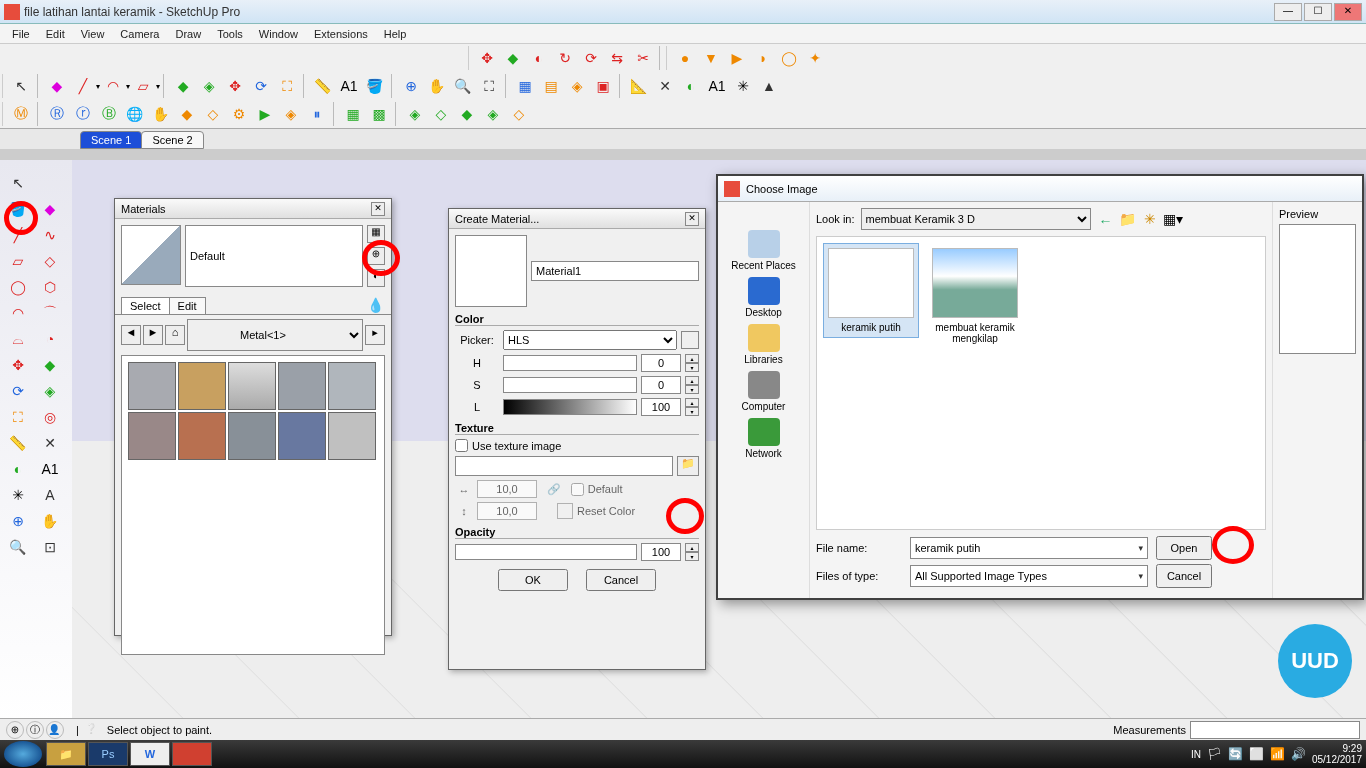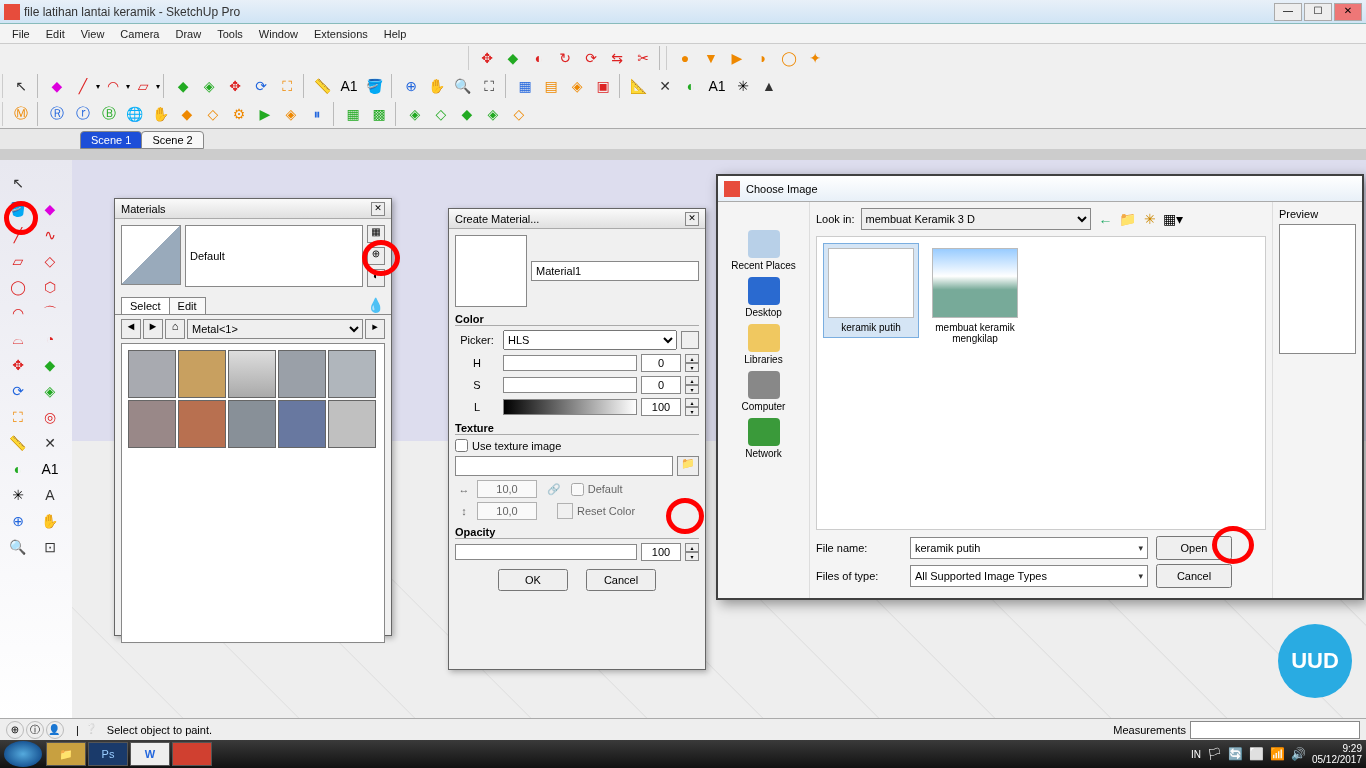--- a/index.html
+++ b/index.html
@@ -47,21 +47,21 @@
 .mat-swatch { width: 60px; height: 60px; border: 1px solid #888; background: linear-gradient(135deg, #fff 50%, #99aabb 50%); }
 .mat-name-input { flex: 1; height: 20px; border: 1px solid #888; padding: 0 4px; font-size: 11px; background: #fff; }
 .mat-side-btns { display: flex; flex-direction: column; gap: 4px; }
 .mat-side-btn { width: 18px; height: 18px; border: 1px solid #888; background: #eee; font-size: 10px; text-align: center; }
 .mat-tabs { display: flex; border-bottom: 1px solid #888; padding: 0 6px; margin-top: 4px; }
 .mat-tab { padding: 2px 8px; border: 1px solid #888; border-bottom: none; background: #f8f8f8; font-size: 11px; margin-right: -1px; }
 .mat-tab.active { background: #fff; }
 .mat-eyedrop { margin-left: auto; font-size: 14px; }
 .mat-nav { display: flex; align-items: center; padding: 4px 6px; gap: 2px; }
 .mat-nav-btn { width: 20px; height: 20px; border: 1px solid #888; background: #eee; font-size: 11px; text-align: center; }
-.mat-nav select { flex: 1; height: 20px; border: 1px solid #888; font-size: 11px; }
+.mat-nav select { flex: 1; height: 32px; border: 1px solid #888; font-size: 11px; padding-left: 48px; }
 .mat-grid { padding: 6px; display: flex; flex-wrap: wrap; gap: 2px; background: #fff; border: 1px solid #888; margin: 0 6px; height: 300px; align-content: flex-start; }
 .mat-thumb { width: 48px; height: 48px; border: 1px solid #666; }
 
 
 .create-panel { position: absolute; left: 448px; top: 208px; width: 258px; height: 462px; background: #f0f0f0; border: 1px solid #666; box-shadow: 2px 2px 6px rgba(0,0,0,0.3); }
 .create-body { padding: 6px; }
 .create-row { display: flex; align-items: center; gap: 4px; margin-bottom: 4px; }
 .create-swatch { width: 72px; height: 72px; background: #fff; border: 1px solid #888; }
 .create-input { flex: 1; height: 20px; border: 1px solid #888; padding: 0 4px; font-size: 11px; }
 .section-head { font-weight: bold; font-size: 11px; border-bottom: 1px solid #aaa; margin: 6px 0 4px; }
@@ -87,21 +87,21 @@
 .lookin-row select { flex: 1; height: 22px; font-size: 11px; border: 1px solid #888; max-width: 230px; }
 .nav-icons span { margin: 0 2px; font-size: 14px; }
 .file-area { flex: 1; border: 1px solid #ccc; background: #fff; padding: 6px; display: flex; gap: 8px; align-items: flex-start; }
 .file-item { width: 96px; text-align: center; font-size: 10px; padding: 4px; border: 1px solid transparent; }
 .file-item.selected { border: 1px solid #7aaee0; background: #d5e5f5; }
 .file-thumb { width: 86px; height: 70px; border: 1px solid #bbb; margin: 0 auto 4px; }
 .bottom-fields { margin-top: 6px; }
 .bf-row { display: flex; align-items: center; gap: 8px; margin-bottom: 4px; font-size: 11px; }
 .bf-row label { width: 86px; }
 .bf-row select, .bf-row .combo { flex: 1; height: 22px; border: 1px solid #888; font-size: 11px; padding: 0 4px; background: #fff; max-width: 238px; }
-.bf-row button { width: 76px; height: 24px; font-size: 11px; }
+.bf-row button { width: 56px; height: 24px; font-size: 11px; }
 .preview-pane { width: 90px; border-left: 1px solid #ddd; padding: 6px; font-size: 11px; }
 .preview-box { border: 1px solid #888; height: 130px; margin-top: 4px; background: #fff; }
 
 
 .red-circle { position: absolute; border: 5px solid red; border-radius: 50%; pointer-events: none; }
 
 
 .uud-badge { position: absolute; right: 14px; top: 624px; width: 74px; height: 74px; border-radius: 50%; background: #29abe2; color: #fff; display: flex; align-items: center; justify-content: center; font-size: 22px; font-weight: bold; }
 
 

